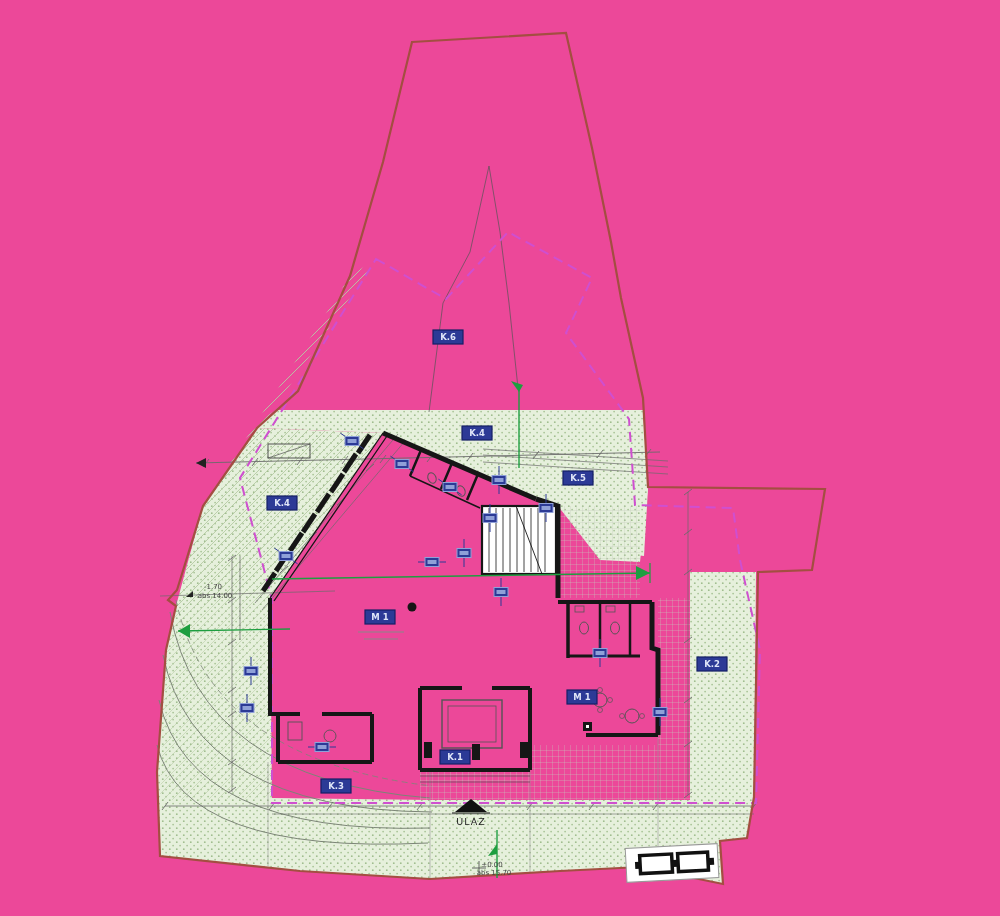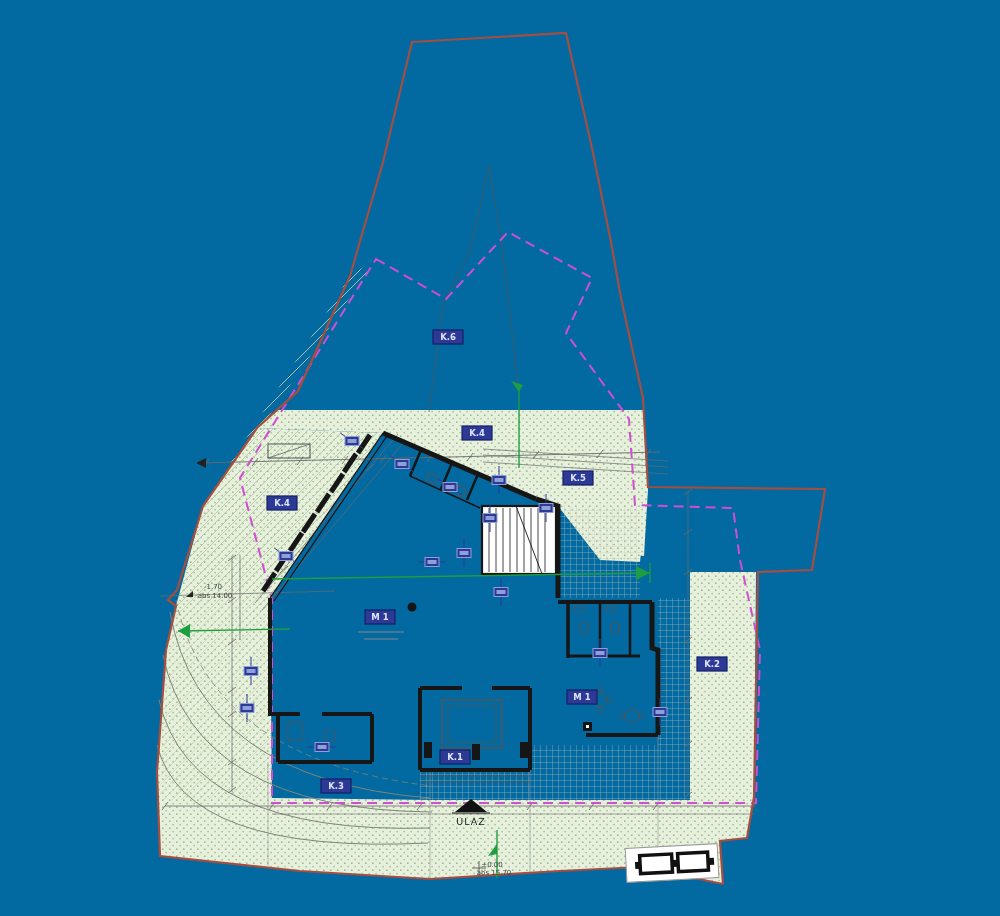--- a/index.html
+++ b/index.html
@@ -1,16 +1,16 @@
 <!DOCTYPE html>
 <html><head>
 <meta charset="utf-8">
 <style>
   html,body{margin:0;padding:0;background:#ffffff;}
-  .page{width:1000px;height:916px;position:relative;background:#0369a1;overflow:hidden;
+  .page{width:1000px;height:916px;position:relative;background:#ec4899;overflow:hidden;
         font-family:"DejaVu Sans", sans-serif;}
   svg{position:absolute;left:0;top:0;}
   text{font-family:"DejaVu Sans", sans-serif;}
 </style>
 </head>
 <body>
 
 <div class="page">
 <svg width="1000" height="916" viewBox="0 0 1000 916">
   <defs>

